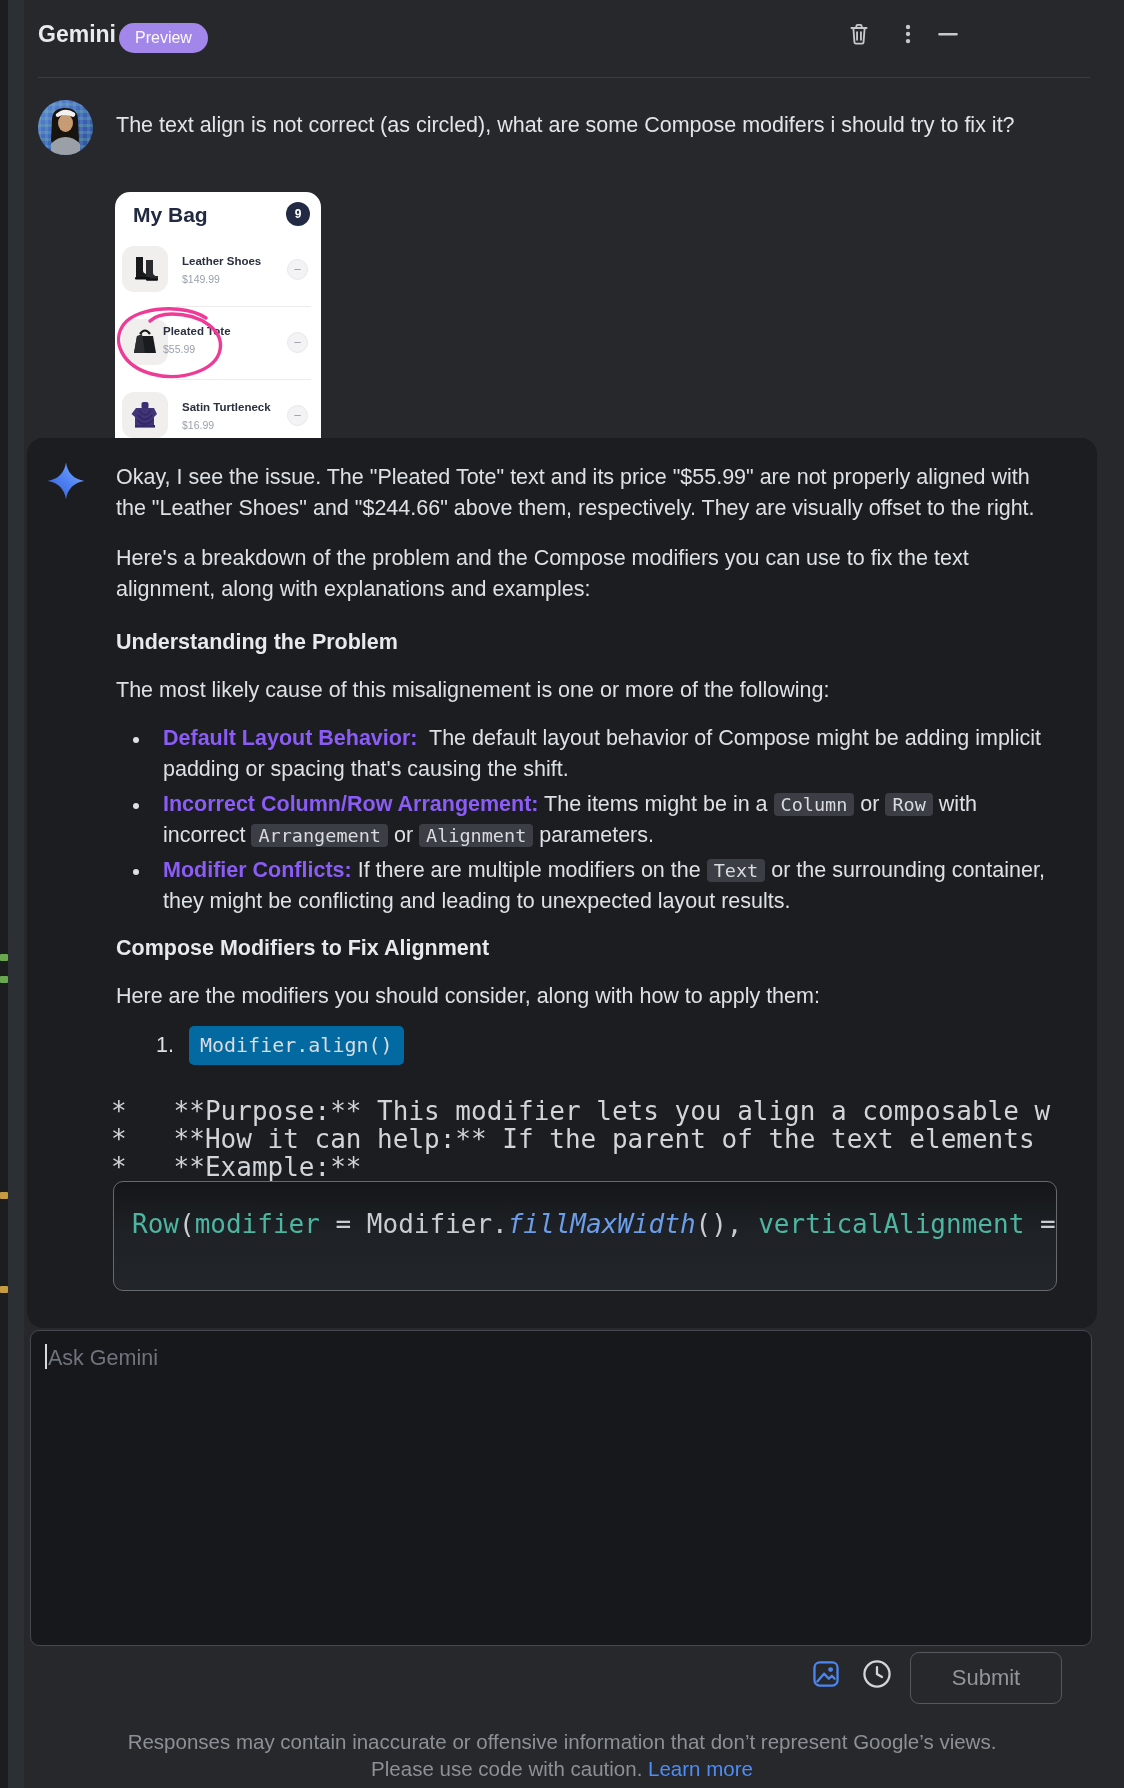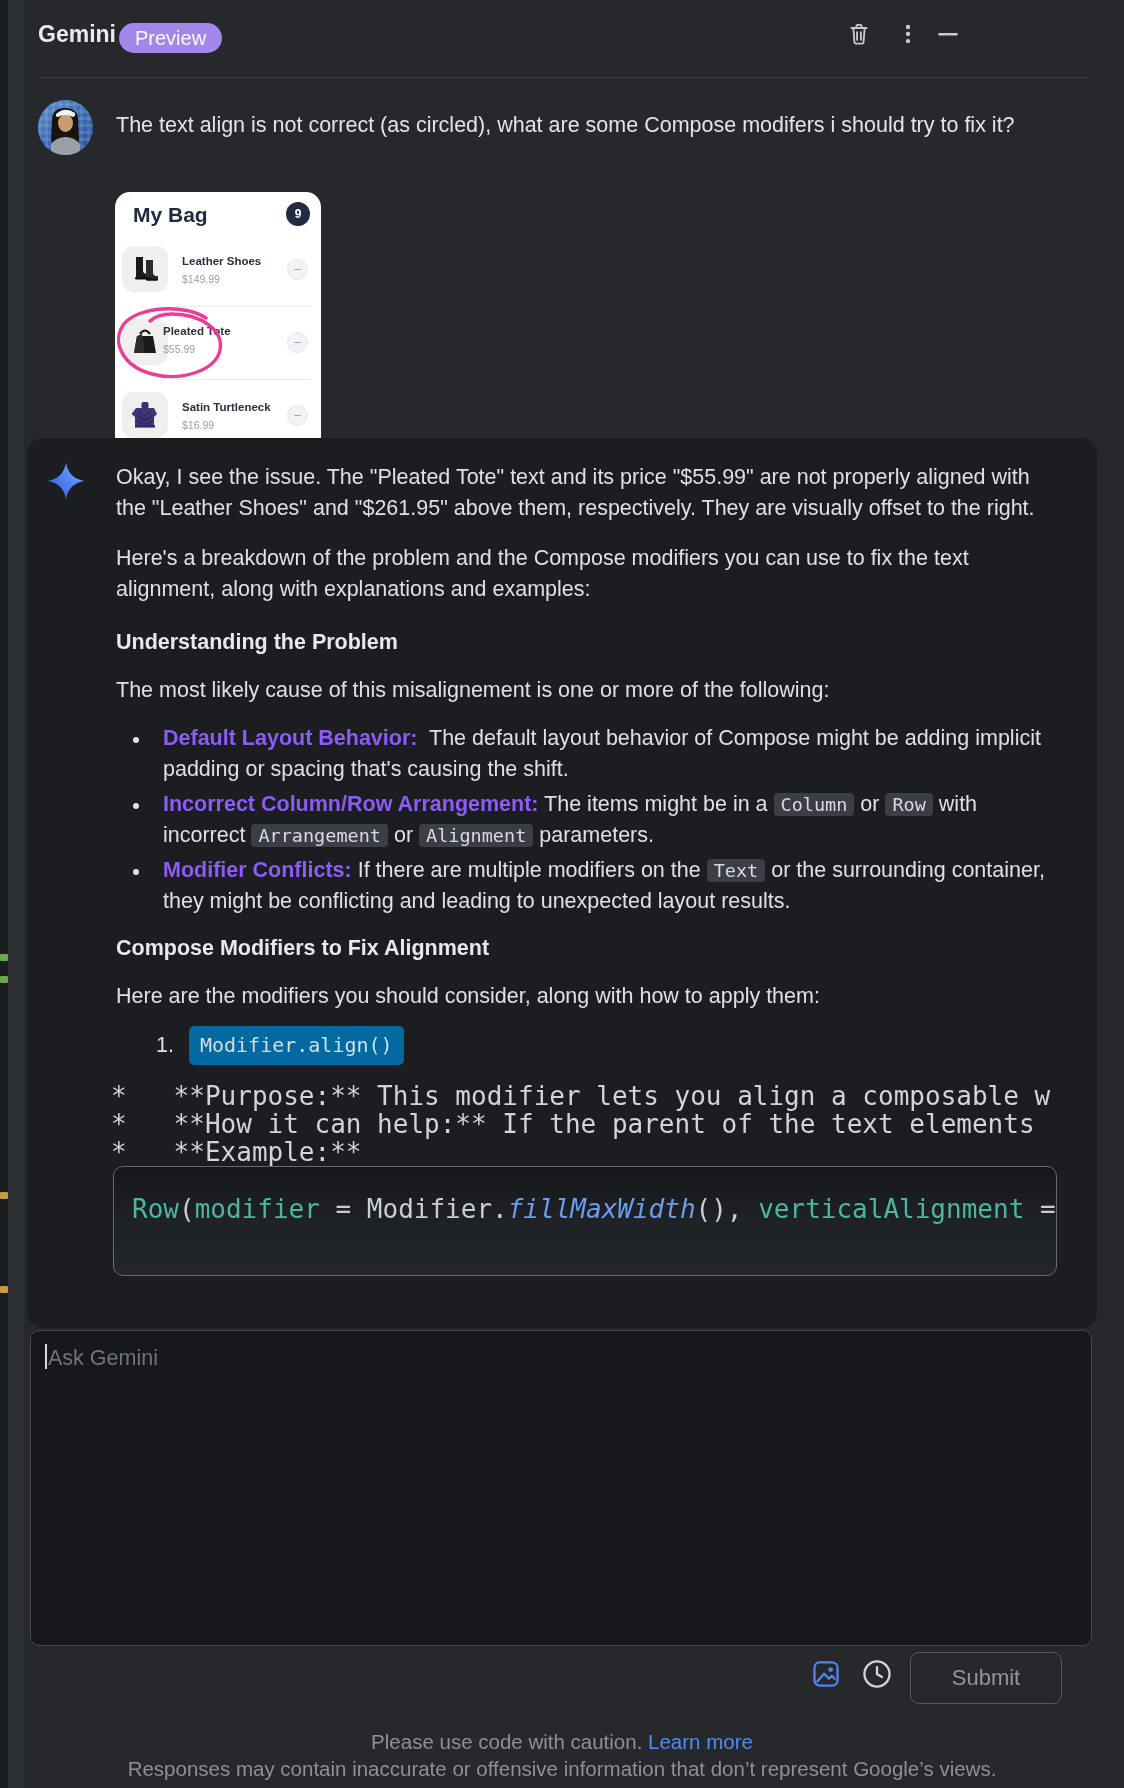--- a/index.html
+++ b/index.html
@@ -12,21 +12,21 @@
   .abs { position:absolute; }
 
   
   .gutter { left:0; top:0; width:8px; height:100%; background:#1b1d1f; }
   .scroll-strip { left:8px; top:0; width:16px; height:100%; background:#2c2f33; }
   .mark { left:0; width:8px; height:7px; border-radius:1px; }
 
   
   .hdr-title { left:38px; top:21px; font-size:23px; font-weight:700; color:#e9ebef; }
   .hdr-badge { left:119px; top:23px; height:30px; padding:0 16px; border-radius:15px;
-    background:#a286e9; color:#fbfaff; font-size:20px; line-height:30px; }
+    background:#a286e9; color:#fbfaff; font-size:16px; line-height:30px; }
   .icon-btn { width:28px; height:28px; display:flex; align-items:center; justify-content:center; cursor:default; }
   .sep { left:38px; top:77px; width:1052px; height:1px; background:#3b3d41; }
 
   
   .avatar { left:38px; top:100px; width:55px; height:55px; border-radius:50%; overflow:hidden;
     background:linear-gradient(140deg,#5f8fd8 0%,#3a63b4 55%,#2c4f97 100%); }
   .avatar .tiles { position:absolute; inset:0;
     background:
       repeating-linear-gradient(0deg, rgba(120,200,160,.25) 0 3px, transparent 3px 7px),
       repeating-linear-gradient(90deg, rgba(255,255,255,.10) 0 3px, transparent 3px 7px); }
@@ -61,21 +61,21 @@
   .content li { padding-left:12px; margin-bottom:4px; }
   .content li::marker { color:#dde0e5; font-size:19px; }
   .content b { font-weight:700; color:#8b5cf6; }
   code.chip { font-family:"DejaVu Sans Mono",monospace; font-size:18.5px; background:#3b3e44;
     color:#d9dbe0; border-radius:4px; padding:1px 7px; }
   .content .h2 { margin-top:16px; }
   .content .p4 { margin-top:17px; }
   .numbered { margin-top:14px; padding-left:40px; display:flex; align-items:center; gap:15px; }
   .numbered .chip-lg { font-family:"DejaVu Sans Mono",monospace; font-size:20px; background:#0369a1;
     color:#dadce0; border-radius:5px; padding:4px 11px; }
-  .md-block { margin-top:17px; font-family:"DejaVu Sans Mono",monospace; font-size:26px; line-height:28px;
+  .md-block { margin-top:32px; font-family:"DejaVu Sans Mono",monospace; font-size:26px; line-height:28px;
     color:#d1d4d8; white-space:pre; overflow:hidden; width:950px; margin-left:-5px; }
   .code-block { margin-left:-3px; width:944px; height:110px; border:1px solid #66696e;
     border-radius:10px; background:linear-gradient(180deg,#141619 0%,#1e2125 45%,#222529 100%);
     padding:27px 18px; white-space:pre; overflow:hidden;
     font-family:"DejaVu Sans Mono",monospace; font-size:26px; }
   .tk-p { color:#c9ccd1; }
   .tk-t { color:#4db6a0; }
   .tk-f { color:#6c9de8; font-style:italic; }
 
   
@@ -203,21 +203,21 @@
       <linearGradient id="gg" x1="1" y1="0" x2="0" y2="1">
         <stop offset="0" stop-color="#86aefc"></stop>
           <stop offset="0.5" stop-color="#4e82f2"></stop>
           <stop offset="1" stop-color="#3558cf"></stop>
       </linearGradient>
     </defs>
     <path d="M32 1 C34.5 18.5 45.5 29.5 63 32 C45.5 34.5 34.5 45.5 32 63 C29.5 45.5 18.5 34.5 1 32 C18.5 29.5 29.5 18.5 32 1 Z" fill="url(#gg)"></path>
   </svg>
 
   <div class="content">
-    <p>Okay, I see the issue. The "Pleated Tote" text and its price "$55.99" are not properly aligned with the "Leather Shoes" and "$261.95" above them, respectively. They are visually offset to the right.</p>
+    <p>Okay, I see the issue. The "Pleated Tote" text and its price "$55.99" are not properly aligned with the "Leather Shoes" and "$244.66" above them, respectively. They are visually offset to the right.</p>
     <p class="p2">Here's a breakdown of the problem and the Compose modifiers you can use to fix the text alignment, along with explanations and examples:</p>
     <h3 class="h1">Understanding the Problem</h3>
     <p class="p3">The most likely cause of this misalignement is one or more of the following:</p>
 
     <ul>
       <li><b>Default Layout Behavior:</b><span>&nbsp; The default layout behavior of Compose might be adding implicit padding or spacing that's causing the shift.</span></li>
       <li><b>Incorrect Column/Row Arrangement:</b><span> The items might be in a </span><code class="chip">Column</code><span> or </span><code class="chip">Row</code><span> with incorrect </span><code class="chip">Arrangement</code><span> or </span><code class="chip">Alignment</code><span> parameters.</span></li>
       <li><b>Modifier Conflicts:</b><span> If there are multiple modifiers on the </span><code class="chip">Text</code><span> or the surrounding container, they might be conflicting and leading to unexpected layout results.</span></li>
     </ul>
 
@@ -254,15 +254,15 @@
       <svg width="32" height="32" viewBox="0 0 28 28" fill="none" stroke="#d3d5da" stroke-width="2">
         <circle cx="14" cy="14" r="11"></circle>
         <path d="M14 8 v6 l4.4 2.6" stroke-linecap="round"></path>
       </svg>
     </span>
   </div>
   <div class="submit-btn">Submit</div>
 </div>
 
 <div class="abs footer">
+  <div>Responses may contain inaccurate or offensive information that don’t represent Google’s views.</div>
   <div><span>Please use code with caution. </span><a href="#">Learn more</a></div>
-  <div>Responses may contain inaccurate or offensive information that don’t represent Google’s views.</div>
 </div>
 
 </body></html>

